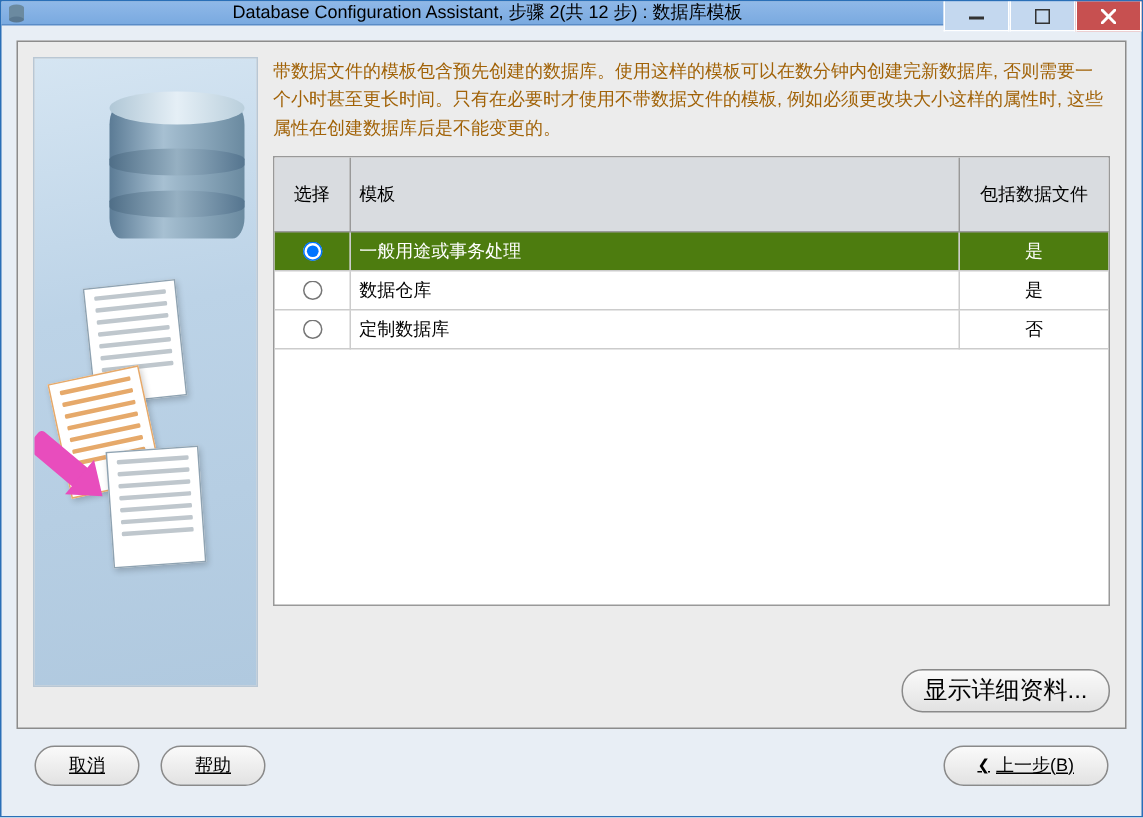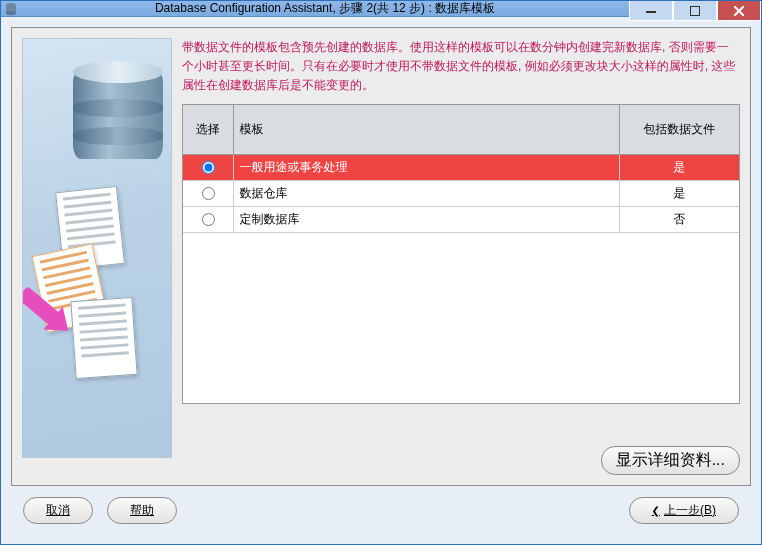--- a/index.html
+++ b/index.html
@@ -16,31 +16,31 @@
   .tb-min { background: #c4d8ef; }
   .tb-max { background: #c4d8ef; }
   .tb-close { background: #c75050; color: #fff; }
 
   .client { flex: 1; padding: 10px; display: flex; flex-direction: column; }
   .panel { flex: 1; background: #ececec; border: 1px solid #8c8c8c; padding: 10px; display: flex; gap: 10px; }
 
   .side-img { width: 150px; height: 420px; background: linear-gradient(170deg, #d5e5f2 0%, #bcd3e7 40%, #b0c9df 100%); border: 1px solid #b9c7d4; position: relative; overflow: hidden; }
 
   .content { flex: 1; display: flex; flex-direction: column; }
-  .desc { color: #be185d; line-height: 1.6; margin-bottom: 8px; }
+  .desc { color: #a16207; line-height: 1.6; margin-bottom: 8px; }
 
   .table-wrap { border: 1px solid #999; background: #fff; flex: 1; overflow: hidden; }
   table { width: 100%; border-collapse: collapse; table-layout: fixed; }
   thead th { background: #d9dce0; border-right: 1px solid #999; border-bottom: 1px solid #999; padding: 16px 6px; text-align: left; font-weight: normal; font-size: 12px; }
   thead th:last-child { border-right: none; }
   tbody td { border-right: 1px solid #ccc; border-bottom: 1px solid #ccc; padding: 3px 6px; font-size: 12px; height: 22px; }
   tbody td:last-child { border-right: none; }
   .col-sel { width: 50px; text-align: center; }
-  .col-files { width: 120px; text-align: center; }
-  tr.selected td { background: #ef4444; color: #fff; }
+  .col-files { width: 100px; text-align: center; }
+  tr.selected td { background: #4d7c0f; color: #fff; }
   tr.selected td input[type=radio] { }
   .radio-cell { text-align: center; }
 
   .detail-row { display: flex; justify-content: flex-end; margin-top: 6px; }
   .detail-btn { border: 1px solid #8a8a8a; border-radius: 14px; background: linear-gradient(#fafafa, #e2e2e2); padding: 3px 14px; font-size: 16px; cursor: default; margin-top: 36px; }
 
   .footer { height: 48px; display: flex; align-items: center; padding: 0 12px; gap: 14px; }
   .footer .spacer { flex: 1; }
   .footer-btn { border: 1px solid #8a8a8a; border-radius: 14px; background: linear-gradient(#fafafa, #e2e2e2); padding: 4px 22px; font-size: 12px; cursor: default; display: inline-flex; align-items: center; gap: 4px; text-decoration: underline; }
   .chev { font-size: 10px; }

